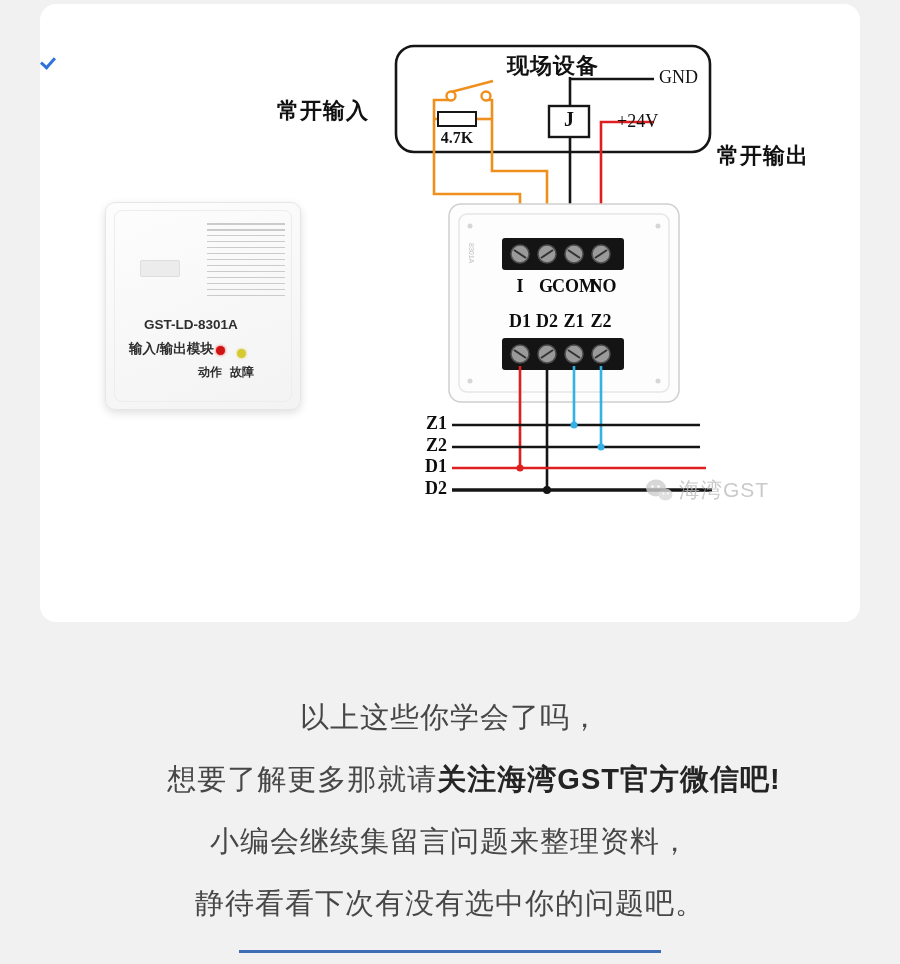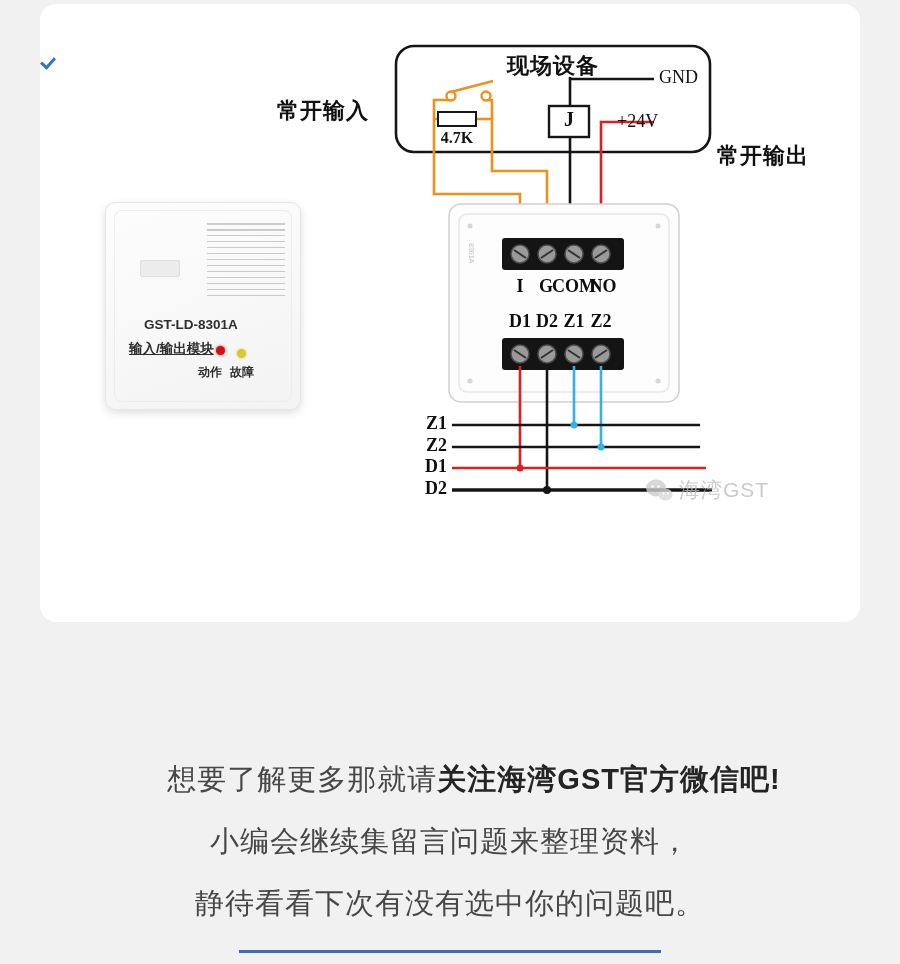--- a/index.html
+++ b/index.html
@@ -20,21 +20,21 @@
                font-family:"Liberation Serif",serif;font-weight:700;font-size:20px;color:#111;}
   .panel-code{position:absolute;left:468px;top:243px;font-size:7px;color:#c0c0c0;writing-mode:vertical-rl;}
   
   .photo{position:absolute;left:105px;top:202px;width:194px;height:206px;background:linear-gradient(160deg,#fdfdfd,#f3f3f3);
          border:1px solid #e6e6e6;border-radius:10px;box-shadow:0 3px 8px rgba(0,0,0,.13);}
   .photo-inner{position:absolute;left:8px;top:7px;right:8px;bottom:7px;border:1px solid #ededed;border-radius:8px;}
   .grille{position:absolute;left:101px;top:20px;width:78px;height:78px;
           background:repeating-linear-gradient(180deg,#cbcbcb 0 1.5px,transparent 1.5px 6px);}
   .chip{position:absolute;left:34px;top:57px;width:38px;height:15px;background:#ececec;border:1px solid #dedede;border-radius:2px;}
   .photo-model{position:absolute;left:38px;top:114px;font-size:13.5px;font-weight:700;color:#2e2e2e;}
-  .photo-name{position:absolute;left:23px;top:137px;font-size:13.5px;font-weight:700;color:#2e2e2e;text-decoration:underline;}
+  .photo-name{position:absolute;left:23px;top:137px;font-size:13.5px;font-weight:700;color:#2e2e2e;}
   .led{position:absolute;width:9px;height:9px;border-radius:50%;}
   .led-red{left:110px;top:143px;background:#cf1212;box-shadow:0 0 3px #e33;}
   .led-yellow{left:131px;top:146px;background:#d6ca32;box-shadow:0 0 3px #dc6;}
   .led-label{position:absolute;top:161px;font-size:12px;font-weight:700;color:#2e2e2e;}
   
   .watermark{position:absolute;left:645px;top:476px;display:flex;align-items:flex-end;gap:6px;opacity:.8;}
   .watermark .wm-text{font-size:21px;color:#bdbdbd;letter-spacing:1px;}
   
   .footer-line{position:absolute;left:0;width:900px;text-align:center;font-size:29px;color:#474747;letter-spacing:1px;}
   .footer-bold{font-weight:700;color:#242424;}
@@ -182,20 +182,21 @@
       <ellipse cx="11" cy="10" rx="10" ry="8.5" fill="#cecece"></ellipse>
       <ellipse cx="20.5" cy="16.5" rx="7" ry="6" fill="#d9d9d9"></ellipse>
       <circle cx="7.5" cy="8.5" r="1.2" fill="#ffffff"></circle>
         <circle cx="13.5" cy="8.5" r="1.2" fill="#ffffff"></circle>
       <circle cx="18.5" cy="15.5" r="1" fill="#ffffff"></circle>
         <circle cx="23" cy="15.5" r="1" fill="#ffffff"></circle>
     </svg>
     <span class="wm-text">海湾GST</span>
   </div>
 
+  <div class="footer-line" style="top:698px;">以上这些你学会了吗，</div>
   <div class="footer-line" style="top:760px;margin-left:24px;">
     <span>想要了解更多那就请</span><span class="footer-bold">关注海湾GST官方微信吧!</span>
   </div>
   <div class="footer-line" style="top:822px;">小编会继续集留言问题来整理资料，</div>
   <div class="footer-line" style="top:884px;">静待看看下次有没有选中你的问题吧。</div>
   <div class="blue-rule"></div>
 
 </div>
 
 </body></html>

